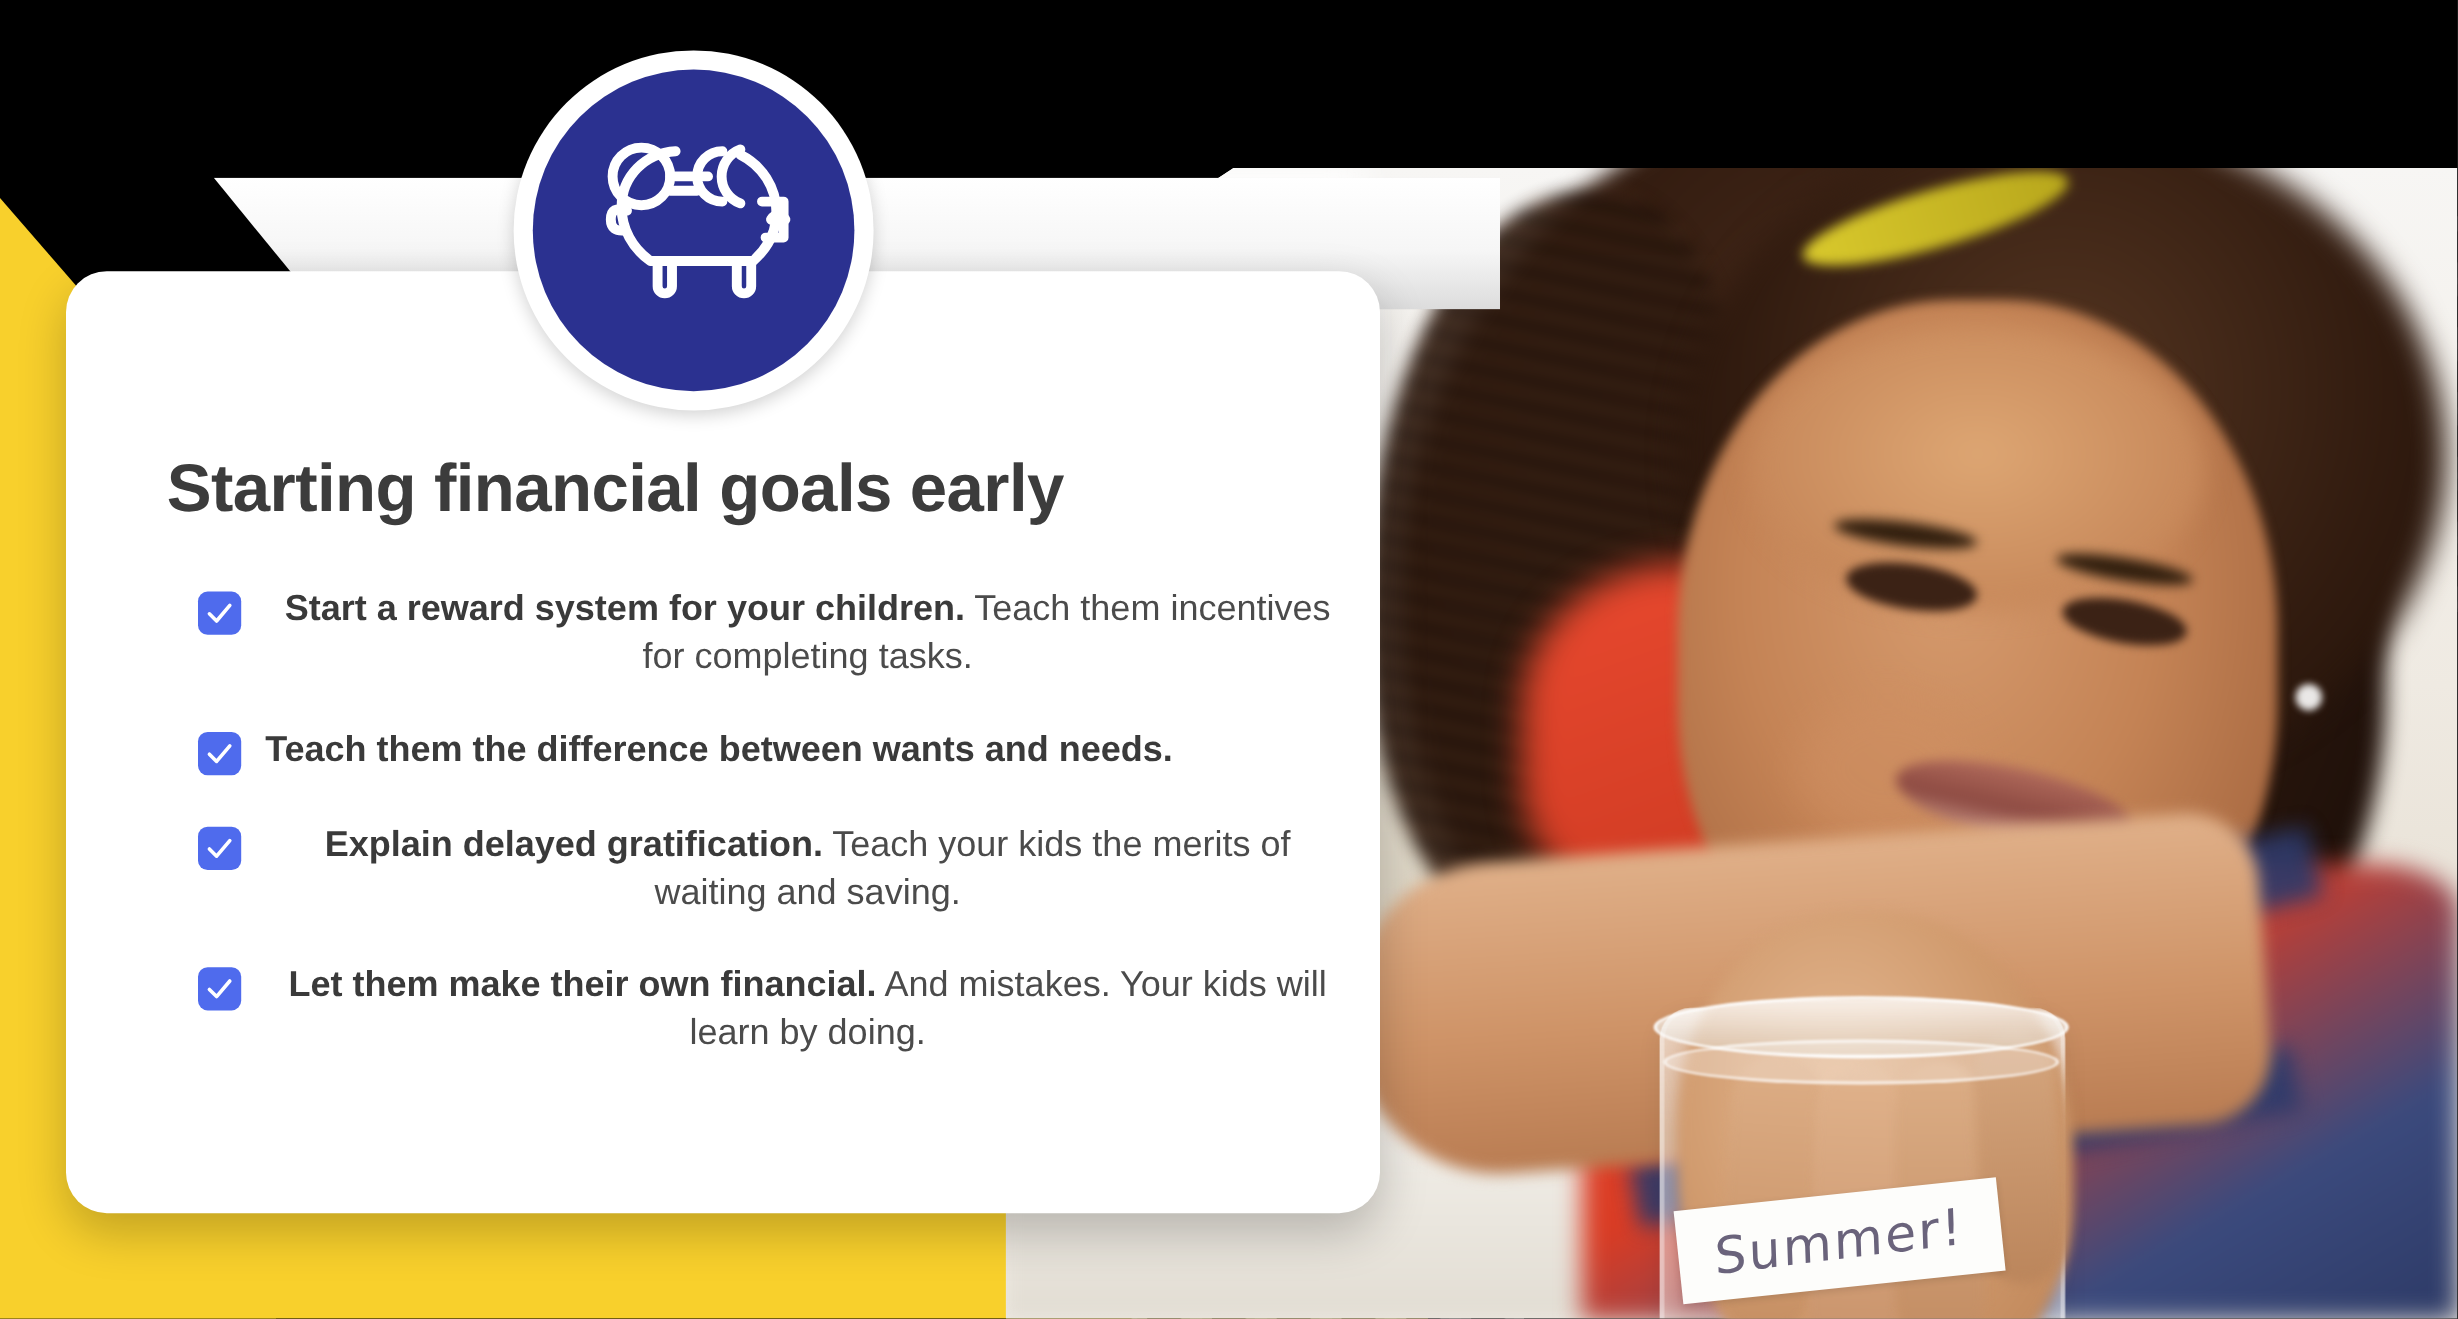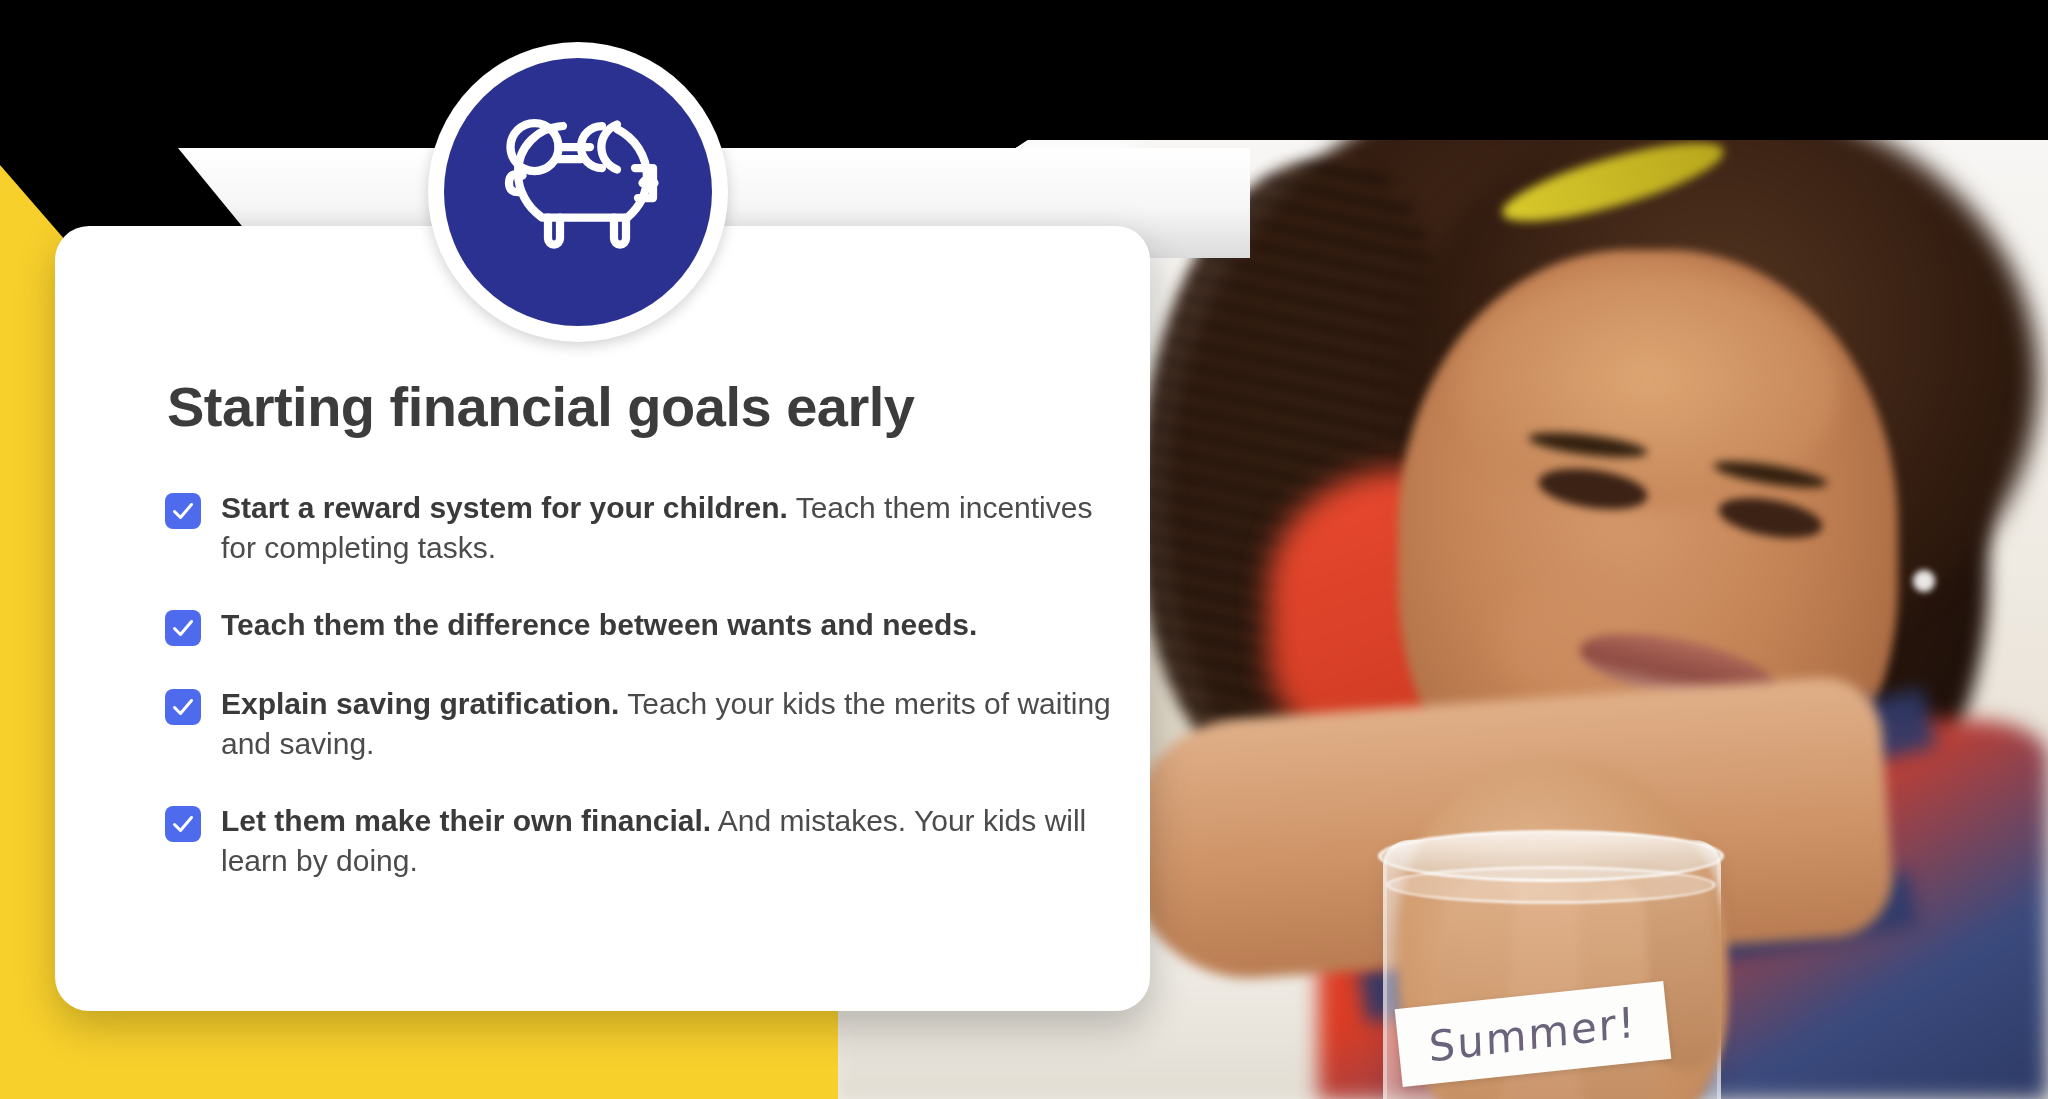--- a/index.html
+++ b/index.html
@@ -179,35 +179,36 @@
   .badge svg{width:180px;height:180px;display:block;}
 
   
   .card{
     position:absolute;z-index:7;left:55px;top:226px;width:1095px;height:785px;
     background:#ffffff;border-radius:34px;
     box-shadow:0 16px 40px rgba(0,0,0,.22);
     padding:0;
   }
   .card-title{
-    position:absolute;left:112px;top:150px;width:950px;
+    position:absolute;left:84px;top:150px;width:950px;
     font-size:56px;font-weight:bold;color:#3C3C3C;
     letter-spacing:-.5px;line-height:1.1;
   }
   .checklist{position:absolute;left:110px;top:262px;width:960px;}
   .check-item{display:flex;align-items:flex-start;margin-bottom:38px;}
   .check-item:last-child{margin-bottom:0;}
   .checkbox{
     flex:0 0 auto;width:36px;height:36px;border-radius:8px;background:#4F6BED;
     margin-right:20px;margin-top:5px;position:relative;
   }
   .checkbox svg{position:absolute;left:6px;top:6px;width:24px;height:24px;}
   .check-text{
     font-size:30px;line-height:1.32;color:#4B4B4B;
     max-width:905px;
+    text-align:center;
   }
   .check-text b{color:#3A3A3A;font-weight:bold;}
 
   
   .sliver{
     position:absolute;z-index:5;right:0;bottom:0;width:440px;height:150px;
     background:#f4f2ee;
     clip-path:polygon(100% 0, 100% 100%, 0 100%);
     opacity:0;
   }
@@ -300,21 +301,21 @@
         </div>
       </div>
 
       <div class="check-item">
         <div class="checkbox">
           <svg viewBox="0 0 24 24" fill="none" stroke="#ffffff" stroke-width="3" stroke-linecap="round" stroke-linejoin="round" aria-hidden="true">
             <polyline points="3.5,12.5 9.5,18.5 20.5,5.5"></polyline>
           </svg>
         </div>
         <div class="check-text">
-          <b>Explain saving gratification.</b><span> Teach your kids the merits of waiting and saving.</span>
+          <b>Explain delayed gratification.</b><span> Teach your kids the merits of waiting and saving.</span>
         </div>
       </div>
 
       <div class="check-item">
         <div class="checkbox">
           <svg viewBox="0 0 24 24" fill="none" stroke="#ffffff" stroke-width="3" stroke-linecap="round" stroke-linejoin="round" aria-hidden="true">
             <polyline points="3.5,12.5 9.5,18.5 20.5,5.5"></polyline>
           </svg>
         </div>
         <div class="check-text">

